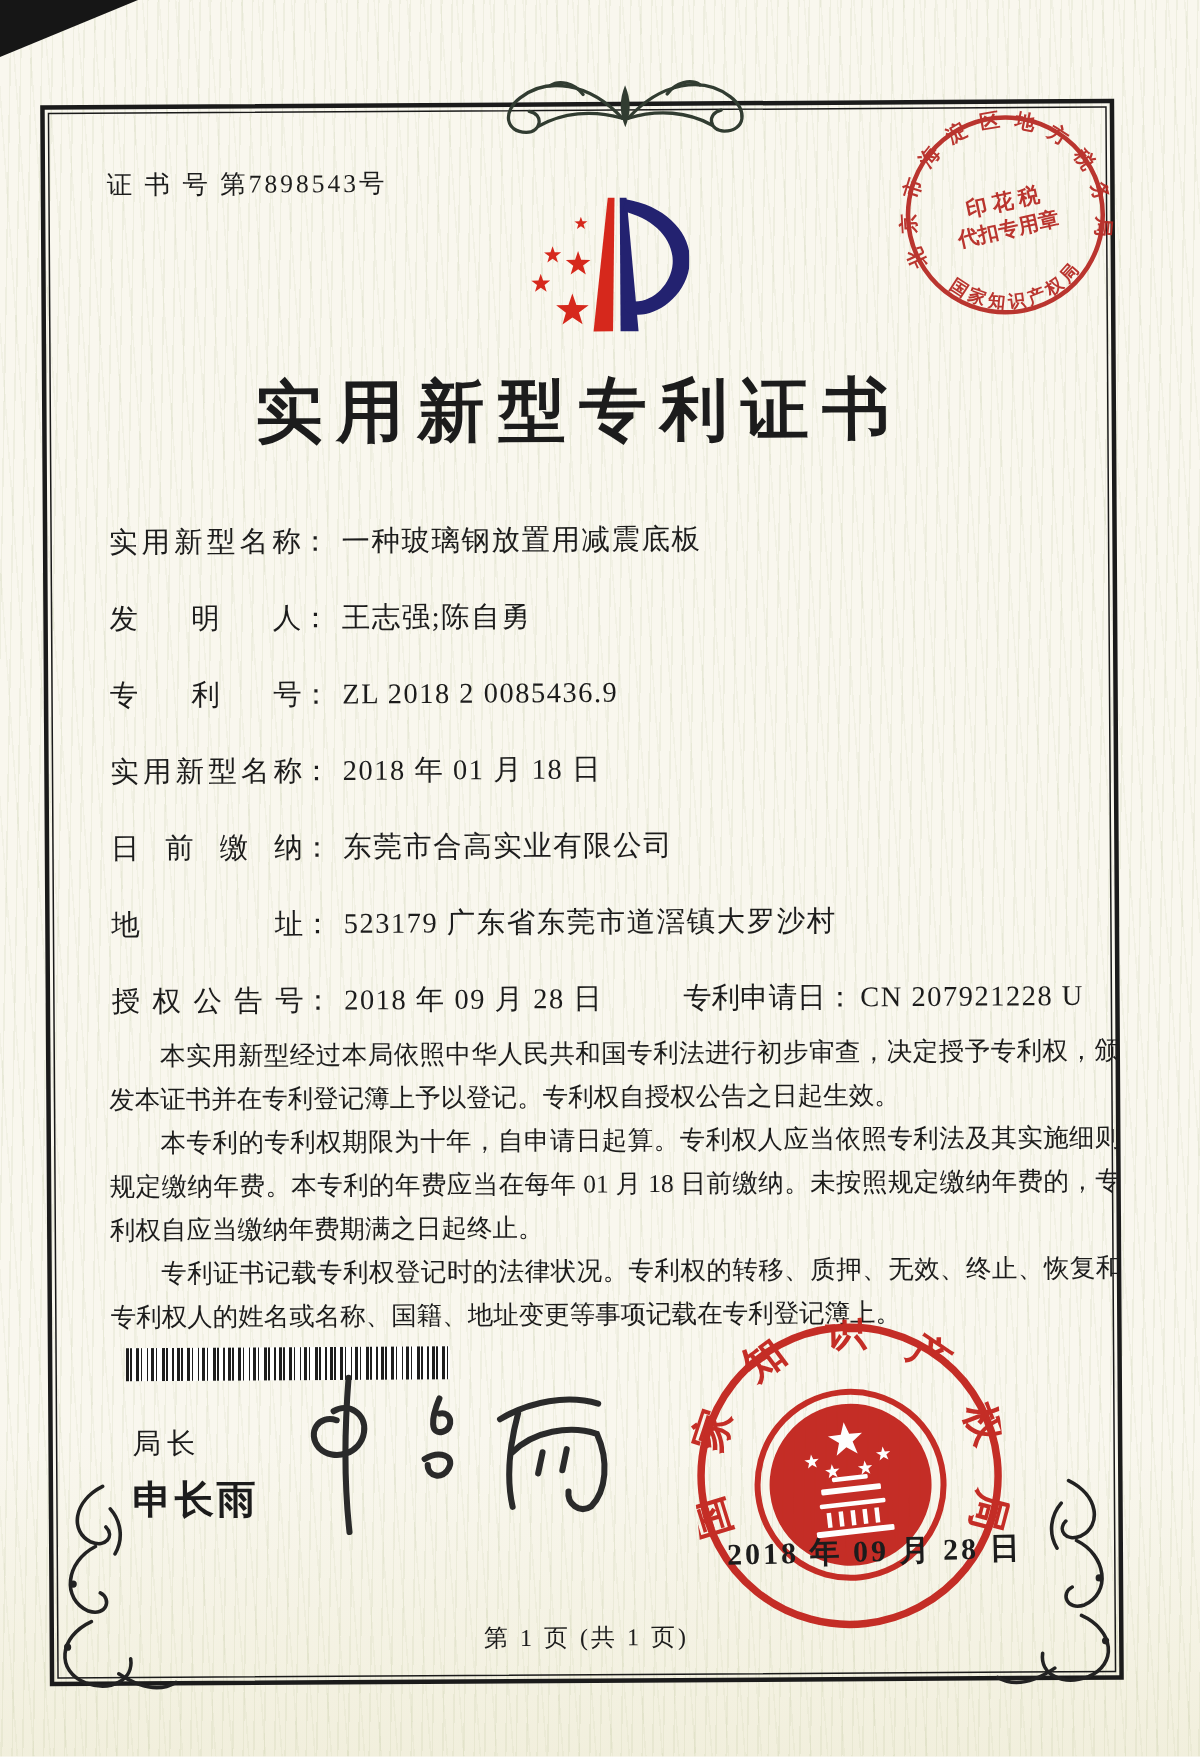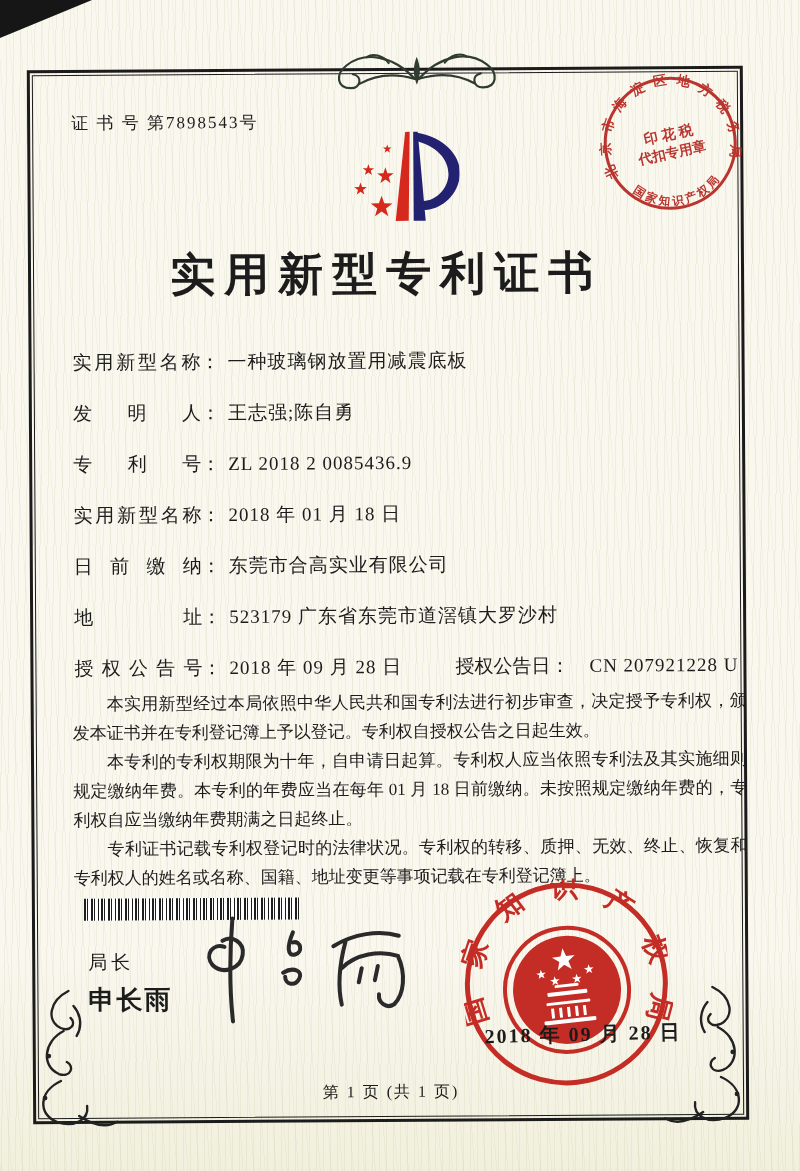--- a/index.html
+++ b/index.html
@@ -39,21 +39,21 @@
     position:absolute; top:176px; left:0; width:100%;
     text-align:center; font-size:45px; font-weight:bold; letter-spacing:9px;
   }
 
   .fields { position:absolute; left:44px; top:278px; right:26px; font-size:19px; }
   .frow { position:relative; margin-bottom:22px; line-height:29px; white-space:nowrap; }
   .flabel { display:inline-block; width:128px; text-align:justify; text-align-last:justify; vertical-align:bottom; }
   .fcolon { }
   .fvalue { margin-left:8px; letter-spacing:1px; }
   .grant { position:absolute; left:381px; top:0; }
-  .grant .fvalue { margin-left:20px; }
+  .grant .fvalue { margin-left:4px; }
 
   .paras { position:absolute; left:42px; top:620px; width:674px; font-size:17px; line-height:29px; text-align:justify; }
   .paras p { text-indent:2em; }
 
   .barcode {
     position:absolute; left:52px; top:829px; width:216px; height:22px;
     background:repeating-linear-gradient(90deg,
       #1d1d1d 0 2px, #fff 2px 3px, #1d1d1d 3px 4px, #fff 4px 7px,
       #1d1d1d 7px 9px, #fff 9px 10px, #1d1d1d 10px 11px, #fff 11px 14px,
       #1d1d1d 14px 15px, #fff 15px 17px);
@@ -145,21 +145,21 @@
     </div>
     <div class="frow">
       <span class="flabel">日前缴纳</span><span class="fcolon">：</span><span class="fvalue">东莞市合高实业有限公司</span>
     </div>
     <div class="frow">
       <span class="flabel">地址</span><span class="fcolon">：</span><span class="fvalue">523179 广东省东莞市道滘镇大罗沙村</span>
     </div>
     <div class="frow">
       <span class="flabel">授权公告号</span><span class="fcolon">：</span><span class="fvalue">2018 年 09 月 28 日</span>
       <span class="grant">
-        <span>授权公告日</span><span>：</span><span class="fvalue">CN 207921228 U</span>
+        <span>专利申请日</span><span>：</span><span class="fvalue">CN 207921228 U</span>
       </span>
     </div>
   </div>
 
   <div class="paras">
     <p>本实用新型经过本局依照中华人民共和国专利法进行初步审查，决定授予专利权，颁发本证书并在专利登记簿上予以登记。专利权自授权公告之日起生效。</p>
     <p>本专利的专利权期限为十年，自申请日起算。专利权人应当依照专利法及其实施细则规定缴纳年费。本专利的年费应当在每年 01 月 18 日前缴纳。未按照规定缴纳年费的，专利权自应当缴纳年费期满之日起终止。</p>
     <p>专利证书记载专利权登记时的法律状况。专利权的转移、质押、无效、终止、恢复和专利权人的姓名或名称、国籍、地址变更等事项记载在专利登记簿上。</p>
   </div>
 

